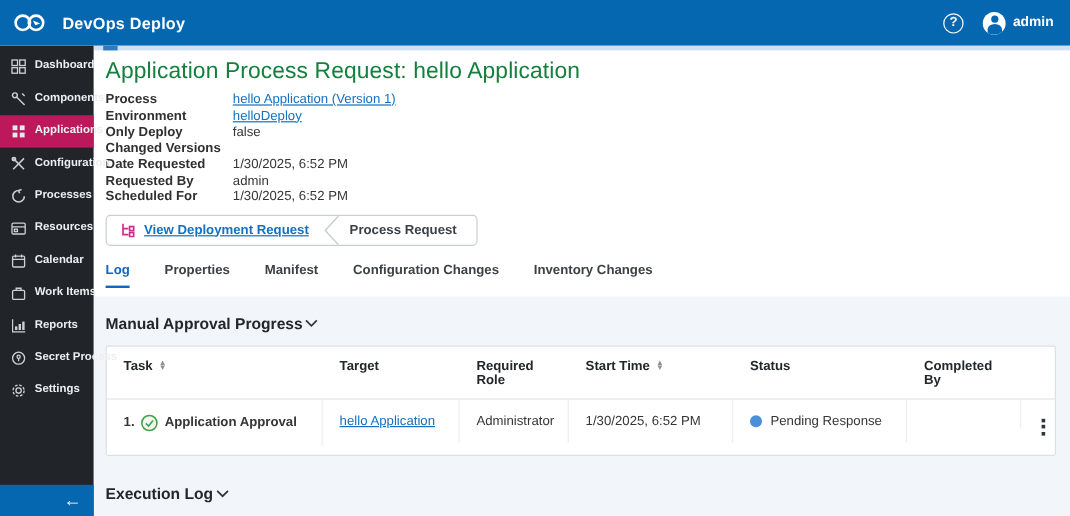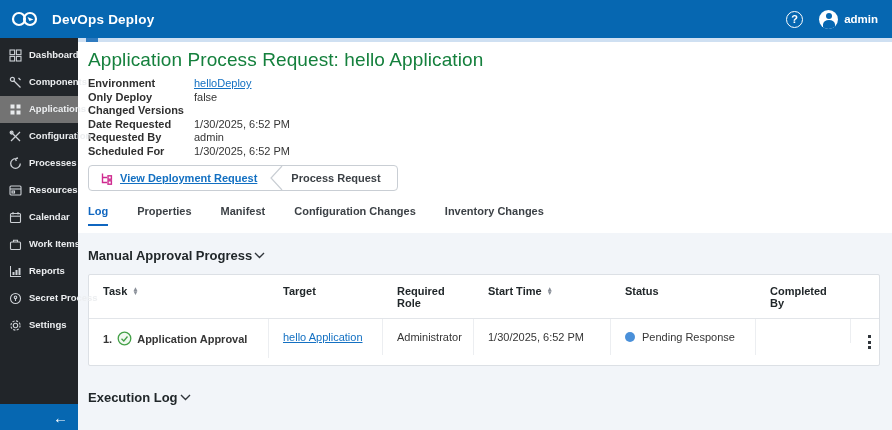--- a/index.html
+++ b/index.html
@@ -16,21 +16,21 @@
   .avatar::before { content:""; position:absolute; top:3px; left:6.5px; width:6px; height:6px; background:#0667b1; border-radius:50%; }
   .avatar::after { content:""; position:absolute; top:10.5px; left:3.5px; width:12px; height:9px; background:#0667b1; border-radius:50% 50% 0 0; }
   .user-name { color:#fff; font-size:11.5px; font-weight:bold; }
 
   
   .sidebar { position:absolute; top:38px; left:0; bottom:0; width:78px; background:#212529; z-index:20; display:flex; flex-direction:column; }
   .nav { padding-top:4px; }
   .nav-item { display:flex; align-items:flex-start; gap:7px; padding:7px 6px 7px 9px; cursor:pointer; }
   .nav-item .icn { width:13px; height:13px; flex:0 0 13px; display:flex; }
   .nav-item .lbl { color:#eceef0; font-size:9.5px; font-weight:bold; white-space:nowrap; }
-  .nav-item.active { background:#737373; }
+  .nav-item.active { background:#be185d; }
   .collapse-bar { position:absolute; bottom:0; left:0; width:78px; height:26px; background:#0667b1; display:flex; align-items:center; justify-content:flex-end; padding-right:10px; cursor:pointer; }
   .collapse-bar span { color:#fff; font-size:15px; line-height:1; }
 
   
   .main { position:absolute; top:38px; left:78px; right:0; bottom:0; background:#fff; display:flex; flex-direction:column; overflow:hidden; }
   .scroll-strip { height:4px; background:#cfe0f2; position:relative; flex:0 0 auto; }
   .scroll-thumb { position:absolute; left:8px; top:0; width:12px; height:4px; background:#2f7bc0; }
 
   .white-block { padding:7px 12px 0 10px; flex:0 0 auto; }
   .page-title { font-size:19px; color:#15803d; font-weight:400; letter-spacing:.1px; }
@@ -217,20 +217,24 @@
 <div class="main">
   <div class="scroll-strip">
     <div class="scroll-thumb"></div>
   </div>
 
   <div class="white-block">
     <div class="page-title">Application Process Request: hello Application</div>
 
     <div class="details">
       <div class="detail-row">
+        <span class="detail-label">Process</span>
+        <span class="detail-value"><a class="lnk">hello Application (Version 1)</a></span>
+      </div>
+      <div class="detail-row">
         <span class="detail-label">Environment</span>
         <span class="detail-value"><a class="lnk">helloDeploy</a></span>
       </div>
       <div class="detail-row">
         <span class="detail-label">Only Deploy Changed Versions</span>
         <span class="detail-value">false</span>
       </div>
       <div class="detail-row">
         <span class="detail-label">Date Requested</span>
         <span class="detail-value">1/30/2025, 6:52 PM</span>

